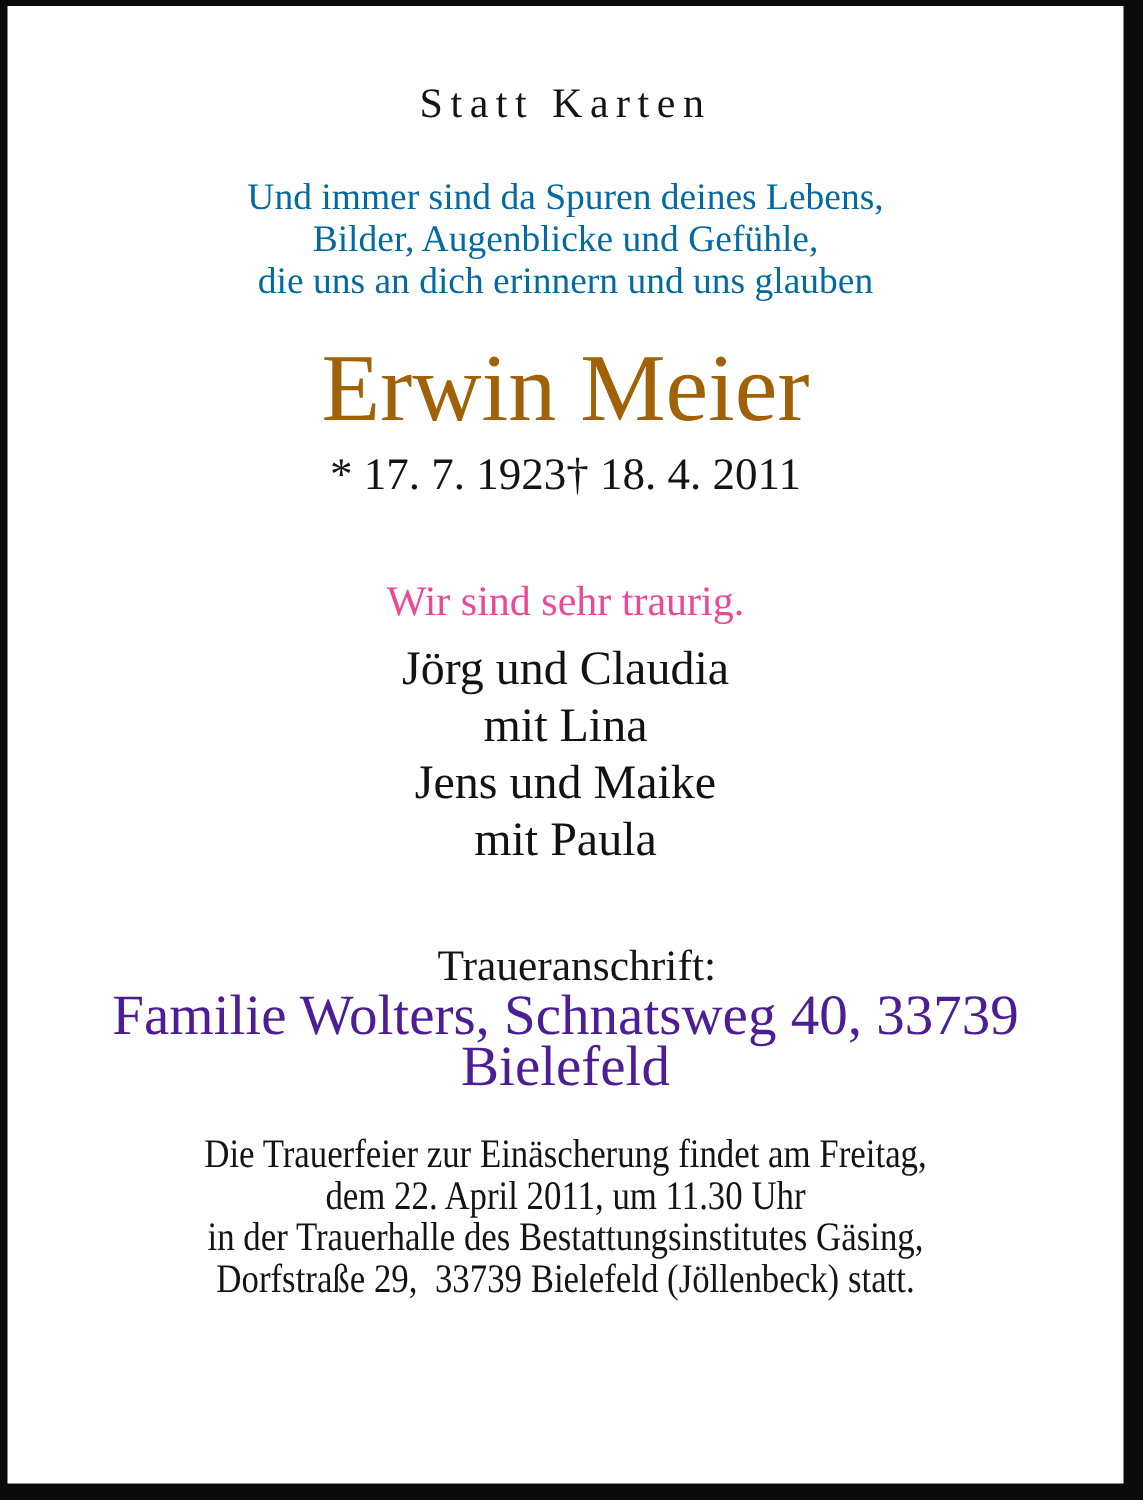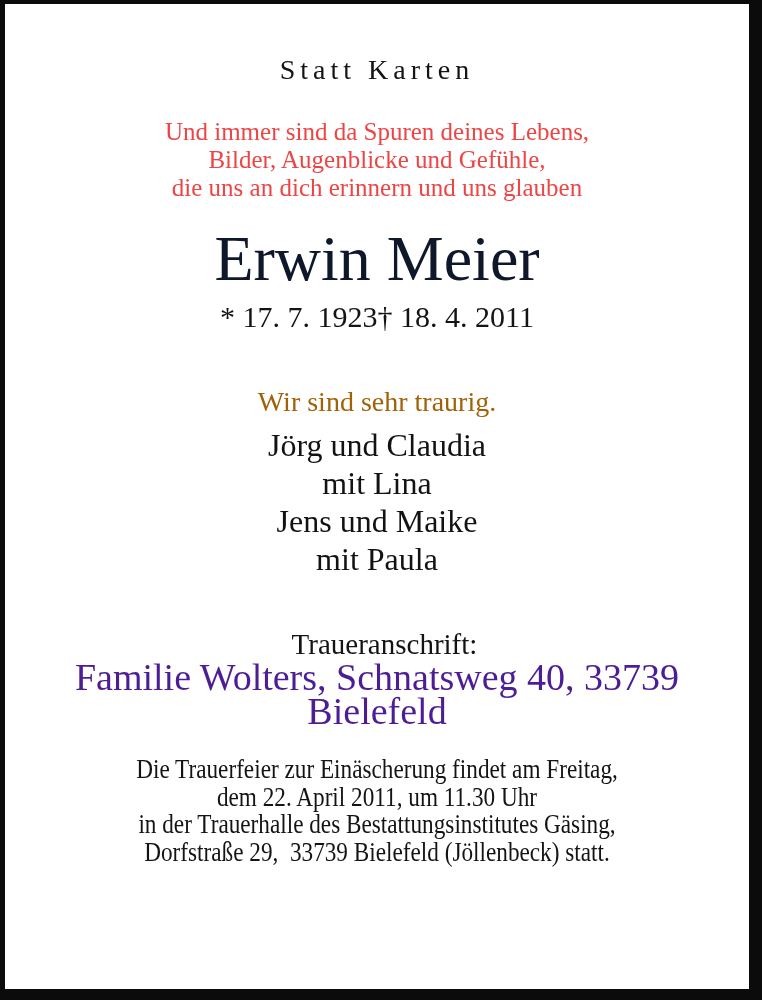--- a/index.html
+++ b/index.html
@@ -32,39 +32,39 @@
   .header-line {
     margin-top: 50px;
     font-size: 28px;
     letter-spacing: 5px;
     color: #141414;
   }
   .poem {
     margin-top: 32px;
     font-size: 25px;
     line-height: 28px;
-    color: #ef4444;
+    color: #0369a1;
   }
   .deceased-name {
     margin-top: 22px;
     font-size: 64px;
     line-height: 70px;
-    color: #0f172a;
+    color: #a16207;
   }
   .dates {
     margin-top: 6px;
     font-size: 30px;
     display: flex;
     justify-content: center;
     color: #141414;
   }
   .grief-line {
     margin-top: 52px;
     font-size: 28px;
-    color: #a16207;
+    color: #ec4899;
   }
   .mourners {
     margin-top: 8px;
     font-size: 32px;
     line-height: 38px;
     color: #121212;
   }
   .address-label {
     margin-top: 50px;
     font-size: 29px;

